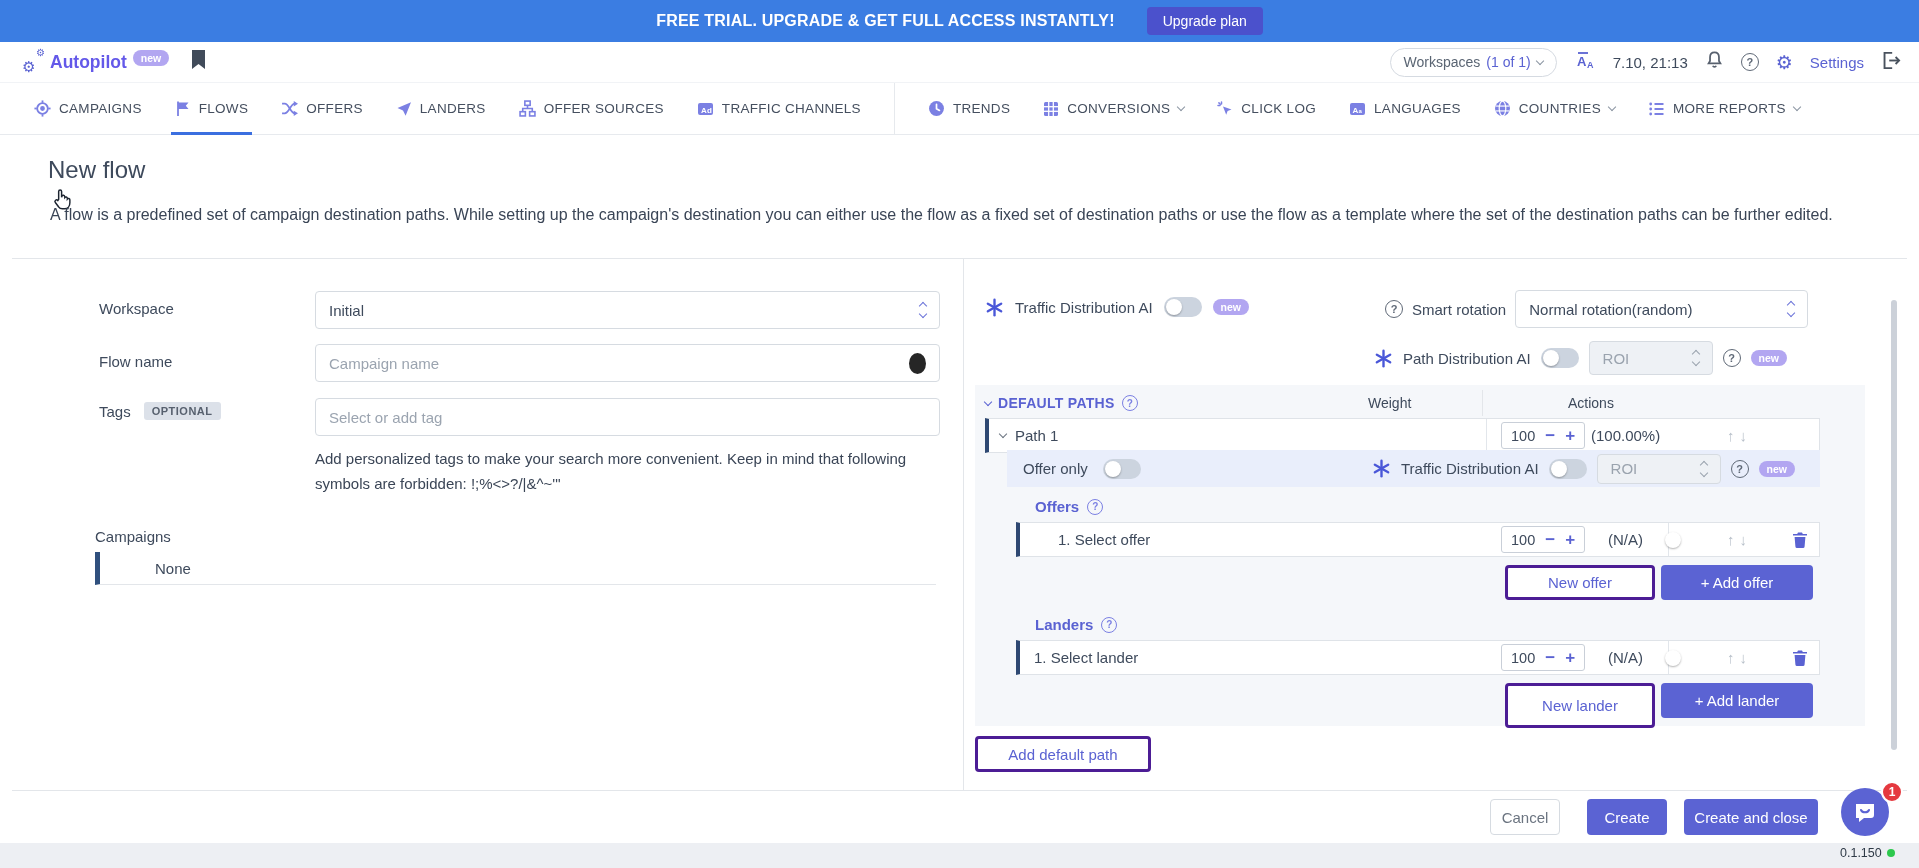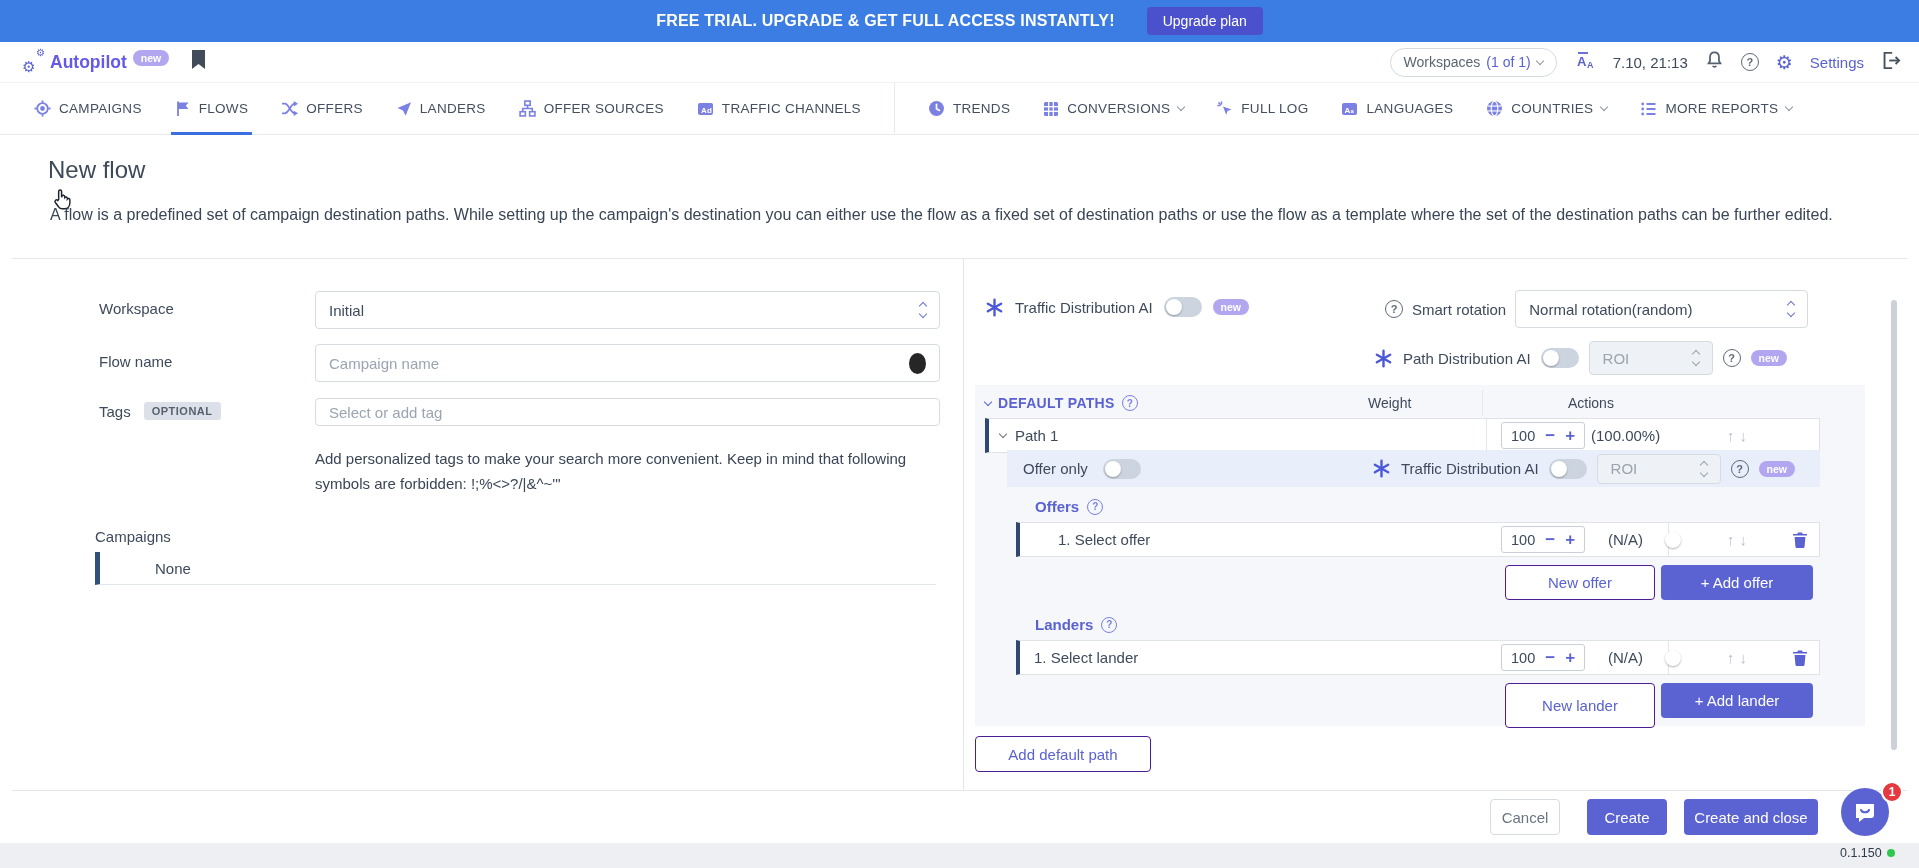--- a/index.html
+++ b/index.html
@@ -86,21 +86,21 @@
   .pm.plus::before { content:"+"; }
   .pct { font-size:15px; color:#3e4a5c; }
   .arrs { display:flex; gap:5px; font-size:15px; font-weight:bold; color:#b8c0ca; }
   .arr-up::before { content:"↑"; }
   .arr-down::before { content:"↓"; }
   .cell-sep { width:1px; background:#e2e6eb; position:absolute; top:0; bottom:0; }
 
   
   .btn { display:flex; align-items:center; justify-content:center; border-radius:4px; font-size:15px; cursor:pointer; white-space:nowrap; }
   .btn.primary { background:#5b63d3; color:#fff; }
-  .btn.ghost { background:#fff; border:1px solid #4c1d95; color:#5a62d2; }
+  .btn.ghost { background:#fff; border:3px solid #4c1d95; color:#5a62d2; }
   .btn.gray { background:#fff; border:1px solid #d6dbe1; color:#6b7480; }
 
   .scrollbar { left:1891px; top:300px; width:6px; height:450px; border-radius:3px; background:#ccd1d9; }
 
   
   .chat-fab { left:1841px; top:788px; width:48px; height:48px; border-radius:50%; background:#5b63d3; display:flex; align-items:center; justify-content:center; cursor:pointer; }
   .chat-count { left:1881px; top:781px; width:22px; height:22px; border-radius:50%; background:#e5393f; border:2px solid #fff; color:#fff; font-size:12px; font-weight:bold; display:flex; align-items:center; justify-content:center; }
   .version { left:1840px; top:846px; display:flex; align-items:center; gap:5px; font-size:12.5px; color:#2f3a47; }
   .vdot { width:8px; height:8px; border-radius:50%; background:#2dc84d; }
 </style>
@@ -227,21 +227,21 @@
   </div>
   <div class="nav-item">
     <svg class="nicon" width="16" height="16" viewBox="0 0 16 16">
         <path d="M6 5.5 L14.5 8.6 L10.6 9.9 L9.2 13.8 Z" fill="#7b80e3"></path>
         <g stroke="#7b80e3" stroke-width="1.5" stroke-linecap="round">
           <line x1="4.5" y1="1" x2="4.5" y2="3"></line>
           <line x1="1" y1="4.5" x2="3" y2="4.5"></line>
           <line x1="1.9" y1="1.9" x2="3.3" y2="3.3"></line>
         </g>
       </svg>
-    <span>FULL LOG</span>
+    <span>CLICK LOG</span>
   </div>
   <div class="nav-item">
     <svg class="nicon" width="17" height="16" viewBox="0 0 17 16">
         <rect x="1" y="2" width="15" height="12" rx="2" fill="#7b80e3"></rect>
         <text x="3.5" y="11.5" font-size="8" font-weight="bold" fill="#fff" font-family="Liberation Sans">A</text>
         <text x="9.5" y="12" font-size="6" font-weight="bold" fill="#fff" font-family="Liberation Sans">a</text>
       </svg>
     <span>LANGUAGES</span>
   </div>
   <div class="nav-item">
@@ -299,21 +299,21 @@
 <div class="abs flabel" style="left:99px;top:353px;">Flow name</div>
 <div class="abs" style="left:315px;top:344px;width:625px;height:38px;">
   <input class="txt" type="text" placeholder="Campaign name" style="">
   <span class="abs" style="left:594px;top:9px;width:17px;height:21px;border-radius:50%;background:#262626;"></span>
 </div>
 
 <div class="abs flex" style="left:99px;top:402px;gap:13px;">
   <span class="flabel">Tags</span>
   <span class="opt-badge">OPTIONAL</span>
 </div>
-<div class="abs" style="left:315px;top:398px;width:625px;height:28px;">
+<div class="abs" style="left:315px;top:398px;width:625px;height:38px;">
   <input class="txt" type="text" placeholder="Select or add tag" style="">
 </div>
 <div class="abs help-text" style="left:315px;top:446px;width:640px;">Add personalized tags to make your search more convenient. Keep in mind that following symbols are forbidden: !;%&lt;&gt;?/|&amp;^~'"</div>
 
 <div class="abs flabel" style="left:95px;top:528px;">Campaigns</div>
 <div class="abs none-row" style="left:95px;top:552px;width:841px;height:33px;">
   <span>None</span>
 </div>
 
 <div class="abs panel-bg"></div>

